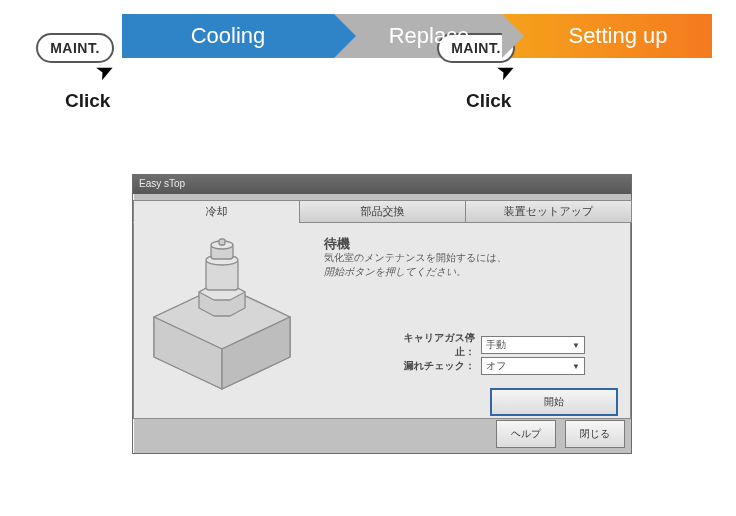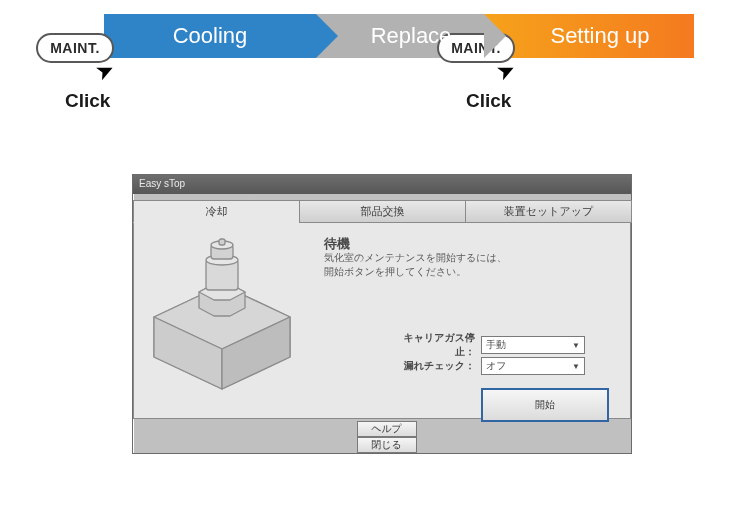--- a/index.html
+++ b/index.html
@@ -7,21 +7,21 @@
     width: 736px;
     height: 516px;
     background: #fff;
     font-family: "Segoe UI", Arial, sans-serif;
     position: relative;
   }
   
   .flow {
     position: absolute;
     top: 14px;
-    left: 104px;
+    left: 122px;
     width: 590px;
     height: 44px;
     display: flex;
   }
   .step {
     position: relative;
     height: 44px;
     display: flex;
     align-items: center;
     justify-content: center;
@@ -132,30 +132,30 @@
     background: #fff;
     display: flex; align-items: center; justify-content: space-between;
     padding: 0 4px; font-size: 10px;
   }
   .select .arrow { font-size: 8px; }
   .btn {
     border: 1px solid #7a7a7a;
     background: linear-gradient(#f6f6f6,#dcdcdc);
     font-size: 10px;
     display: inline-flex; align-items: center; justify-content: center;
-    padding: 0 6px; height: 34px;
+    padding: 0 6px; height: 28px; margin-left: 9px;
   }
   .btn-start {
     position: absolute; left: 347px; top: 165px; width: 128px;
     border: 2px solid #3165a3;
   }
   .bottom-bar {
     position: absolute; bottom: 6px; left: 9px; right: 0;
     height: 26px; padding: 0 6px;
-    display: flex; justify-content: flex-start; align-items: center; flex-direction: column;
+    display: flex; justify-content: flex-end; align-items: center;
   }
   .btn-help { width: 60px; }
   .btn-close { width: 60px; }
 </style>
 </head>
 <body>
 
 <div class="flow">
   <div class="step step1">
       <span class="lbl">Cooling</span>
@@ -212,21 +212,21 @@
 
         <rect x="67" y="8" width="22" height="14" rx="3" fill="#d2d2d2"></rect>
         <ellipse cx="78" cy="8" rx="11" ry="4" fill="#e6e6e6"></ellipse>
 
         <rect x="75" y="2" width="6" height="6" rx="2" fill="#cfcfcf"></rect>
       </g>
     </svg>
 
     <div class="instr-title">待機</div>
     <div class="instr-line" style="top:28px;">気化室のメンテナンスを開始するには、</div>
-    <div class="instr-line" style="top:42px;">開始ボタンを押してください。</div>
+    <div class="instr-line" style="top:42px;font-style:italic;">開始ボタンを押してください。</div>
 
     <div class="fieldrow" style="top:108px;">
       <label>キャリアガス停止：</label>
       <div class="select">
         <span>手動</span>
         <span class="arrow">▼</span>
       </div>
     </div>
     <div class="fieldrow" style="top:134px;">
       <label>漏れチェック：</label>

